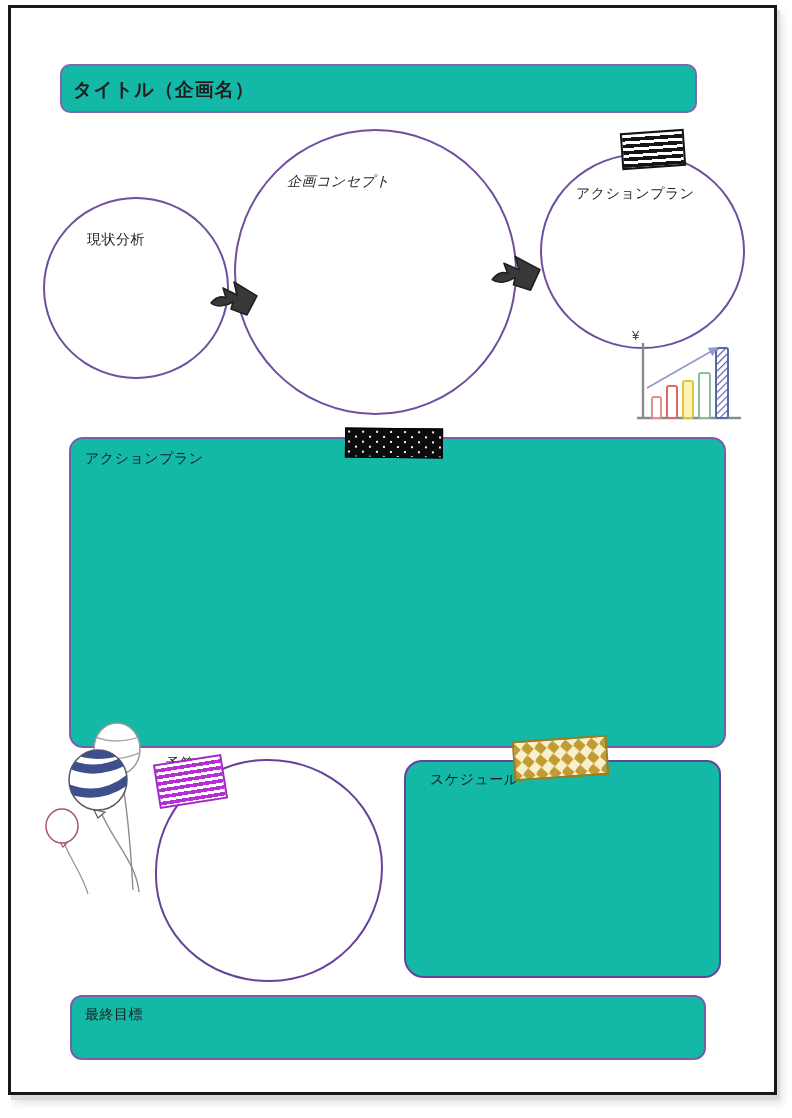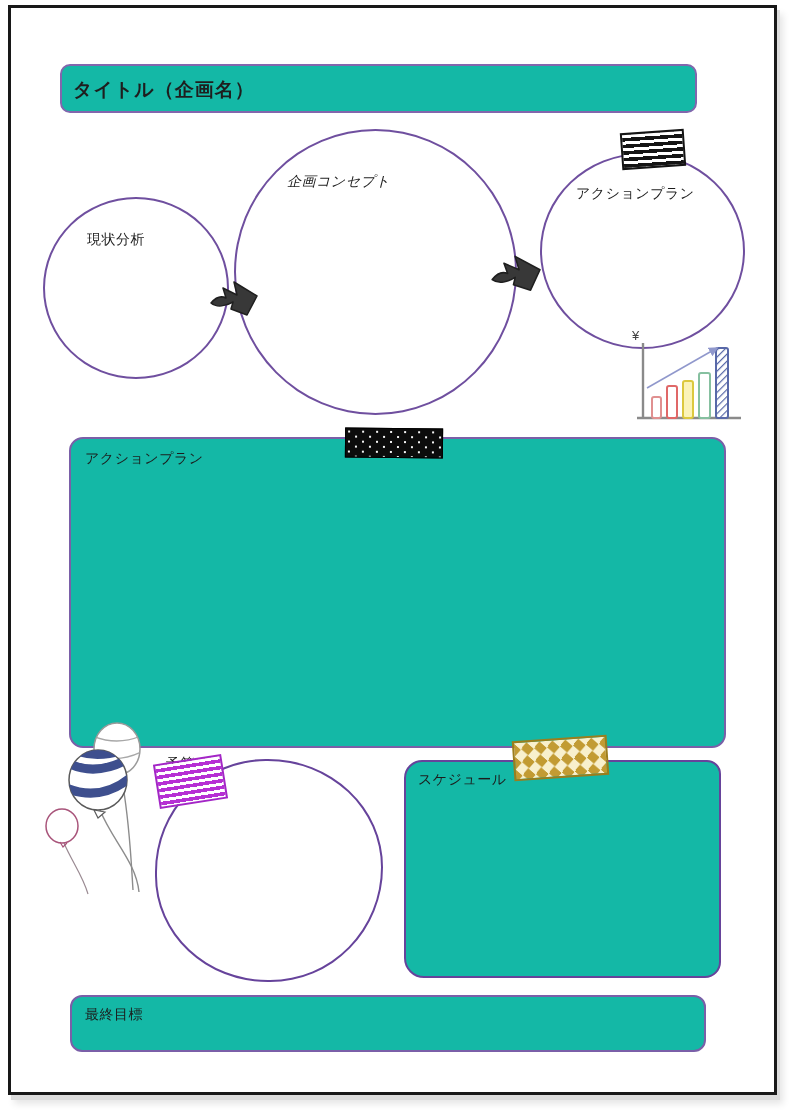--- a/index.html
+++ b/index.html
@@ -45,23 +45,23 @@
   }
   .budget-label{position:absolute;left:166px;top:755px;z-index:2;}
   .action-box{
     left:69px;top:437px;width:657px;height:311px;border-radius:14px;
   }
   .action-box .lbl{padding:11px 0 0 14px;}
   .schedule-box{
     left:404px;top:760px;width:317px;height:218px;
     border:2.2px solid #66439b;border-radius:18px 14px 16px 20px;
   }
-  .schedule-box .lbl{padding:9px 0 0 12px;}
+  .schedule-box .lbl{padding:9px 0 0 12px;margin-left:12px;}
   .goal-box{
-    left:70px;top:995px;width:636px;height:57px;border-radius:12px;border-color:#7a5fa8;
+    left:70px;top:995px;width:636px;height:65px;border-radius:12px;border-color:#7a5fa8;
   }
   .goal-box .lbl{padding:9px 0 0 13px;}
   .tape{position:absolute;box-sizing:border-box;z-index:5;}
   .tape-bw{
     left:621px;top:131px;width:64px;height:37px;transform:rotate(-4deg);
     background:repeating-linear-gradient(to bottom,#ffffff 0 3px,#141414 3px 6.6px);
     border:2px solid #141414;
   }
   .tape-dotted{
     left:345px;top:428px;width:98px;height:30px;transform:rotate(0.6deg);

